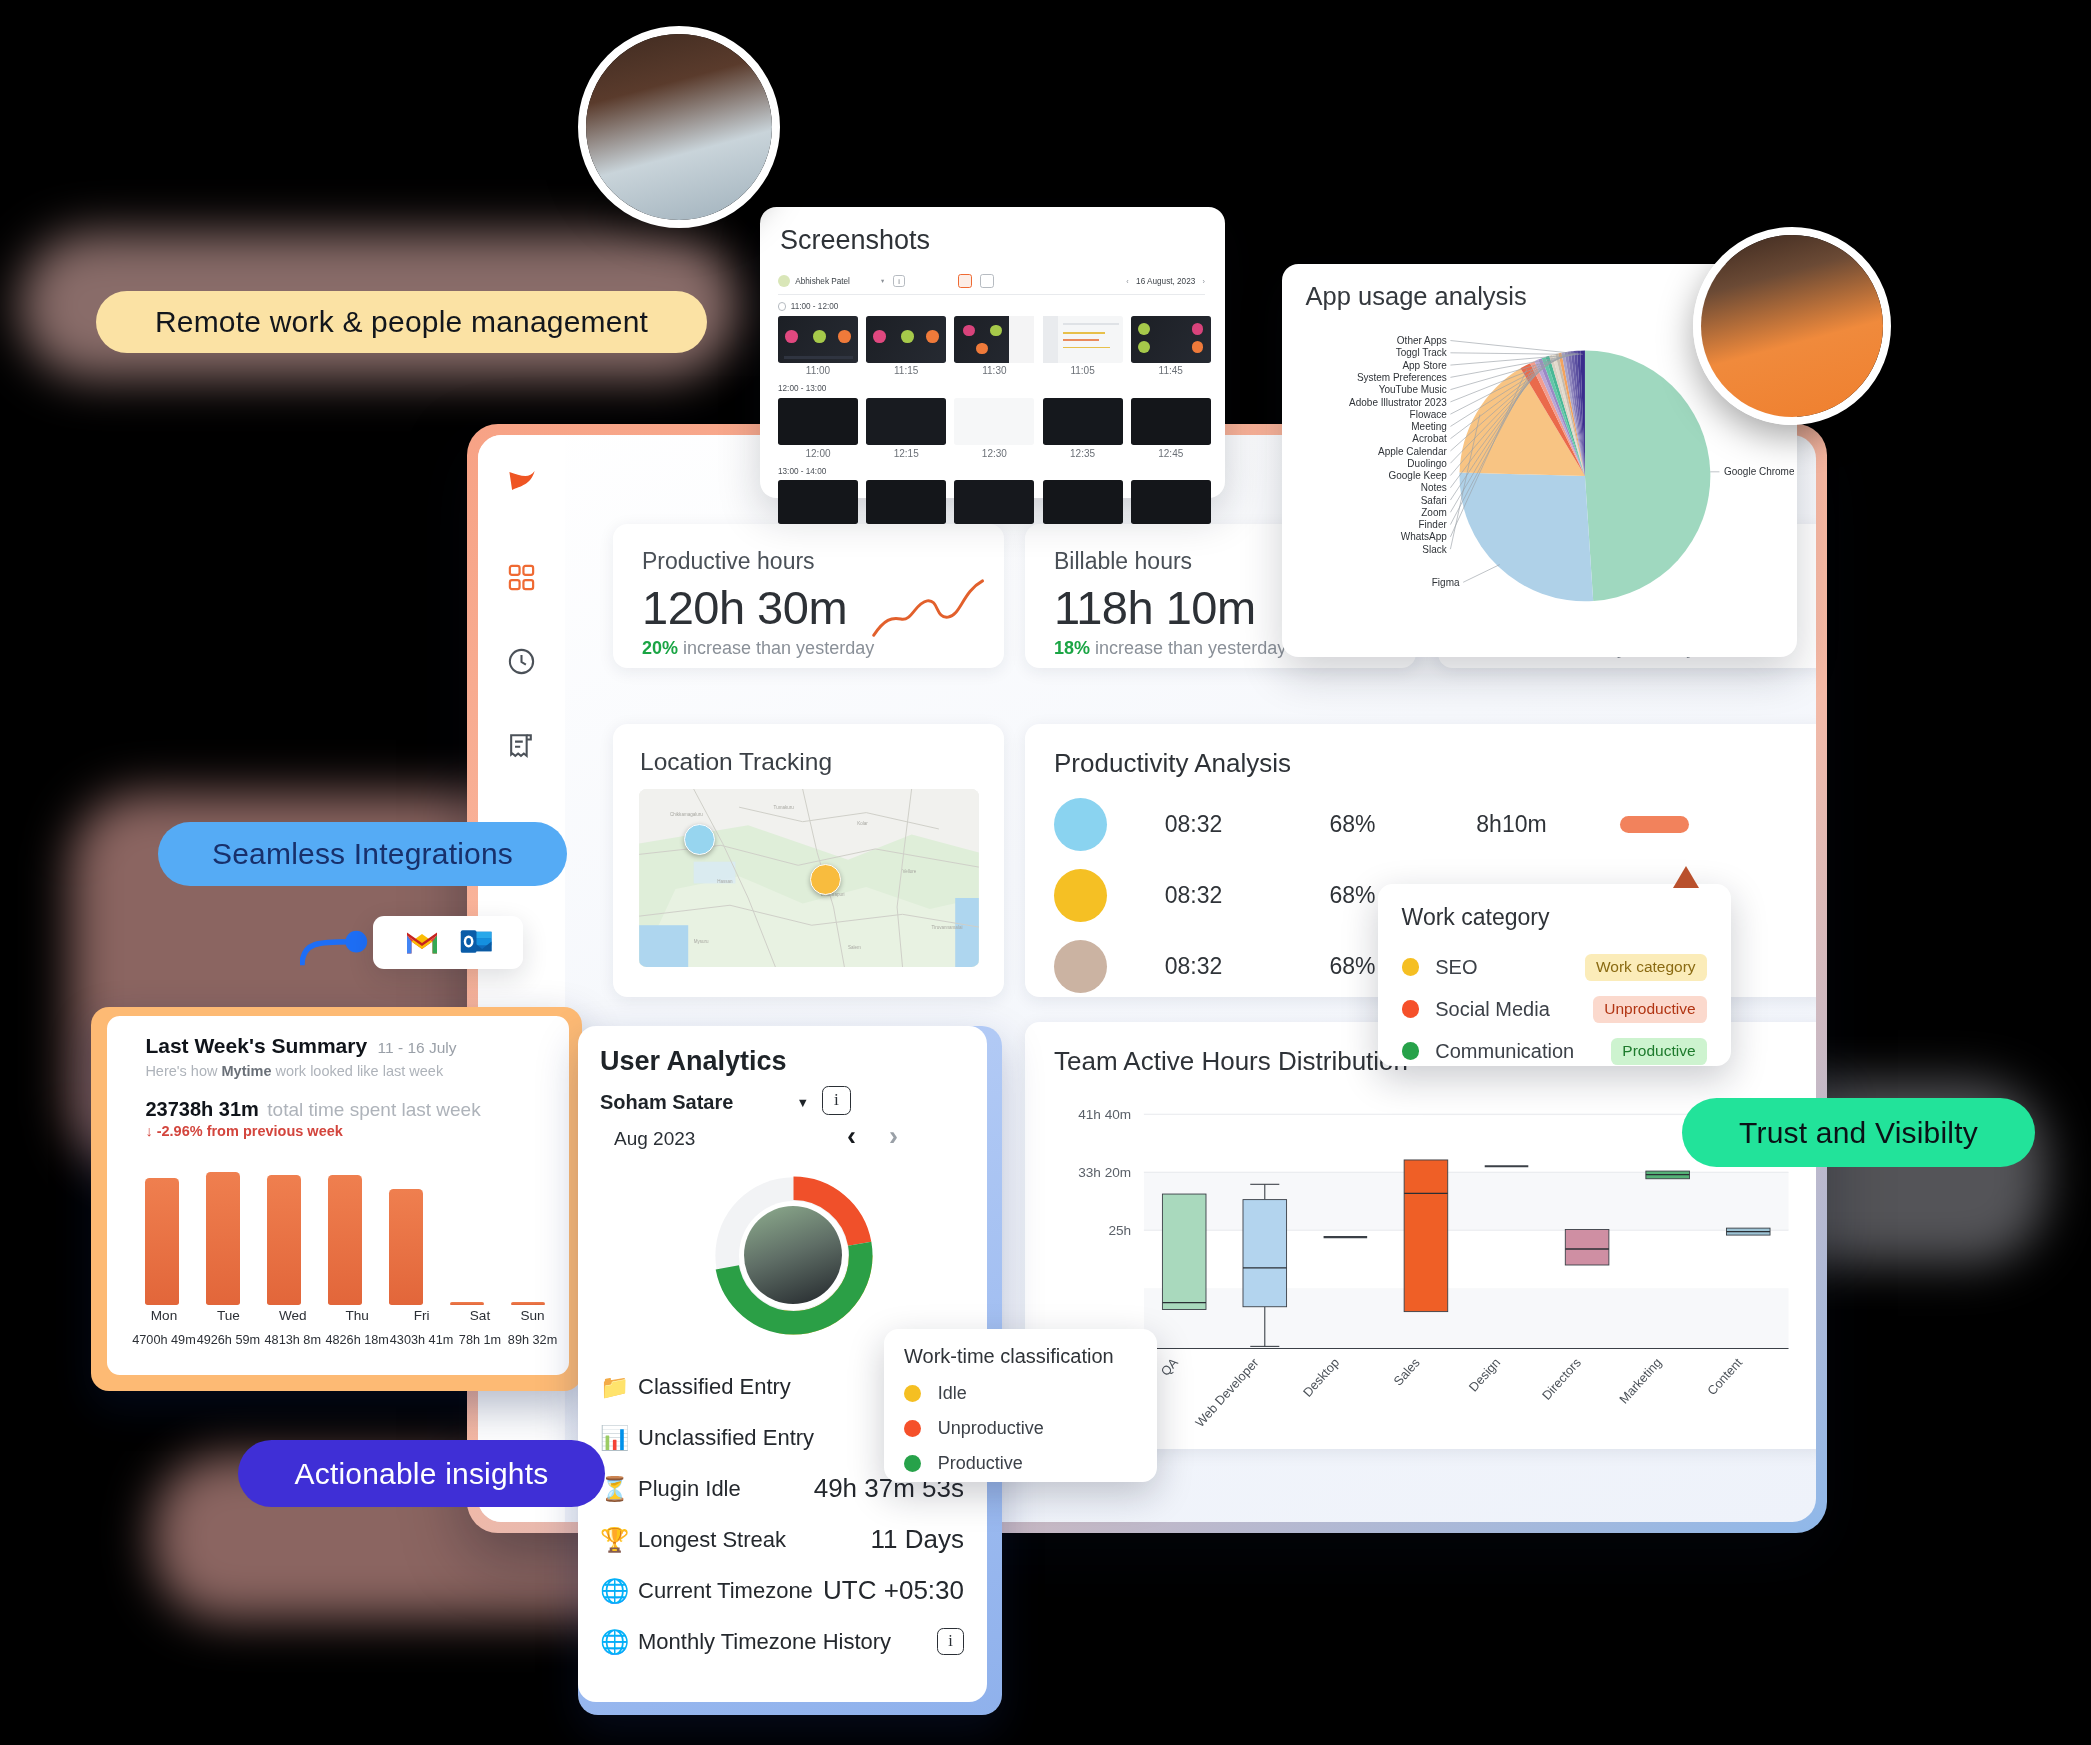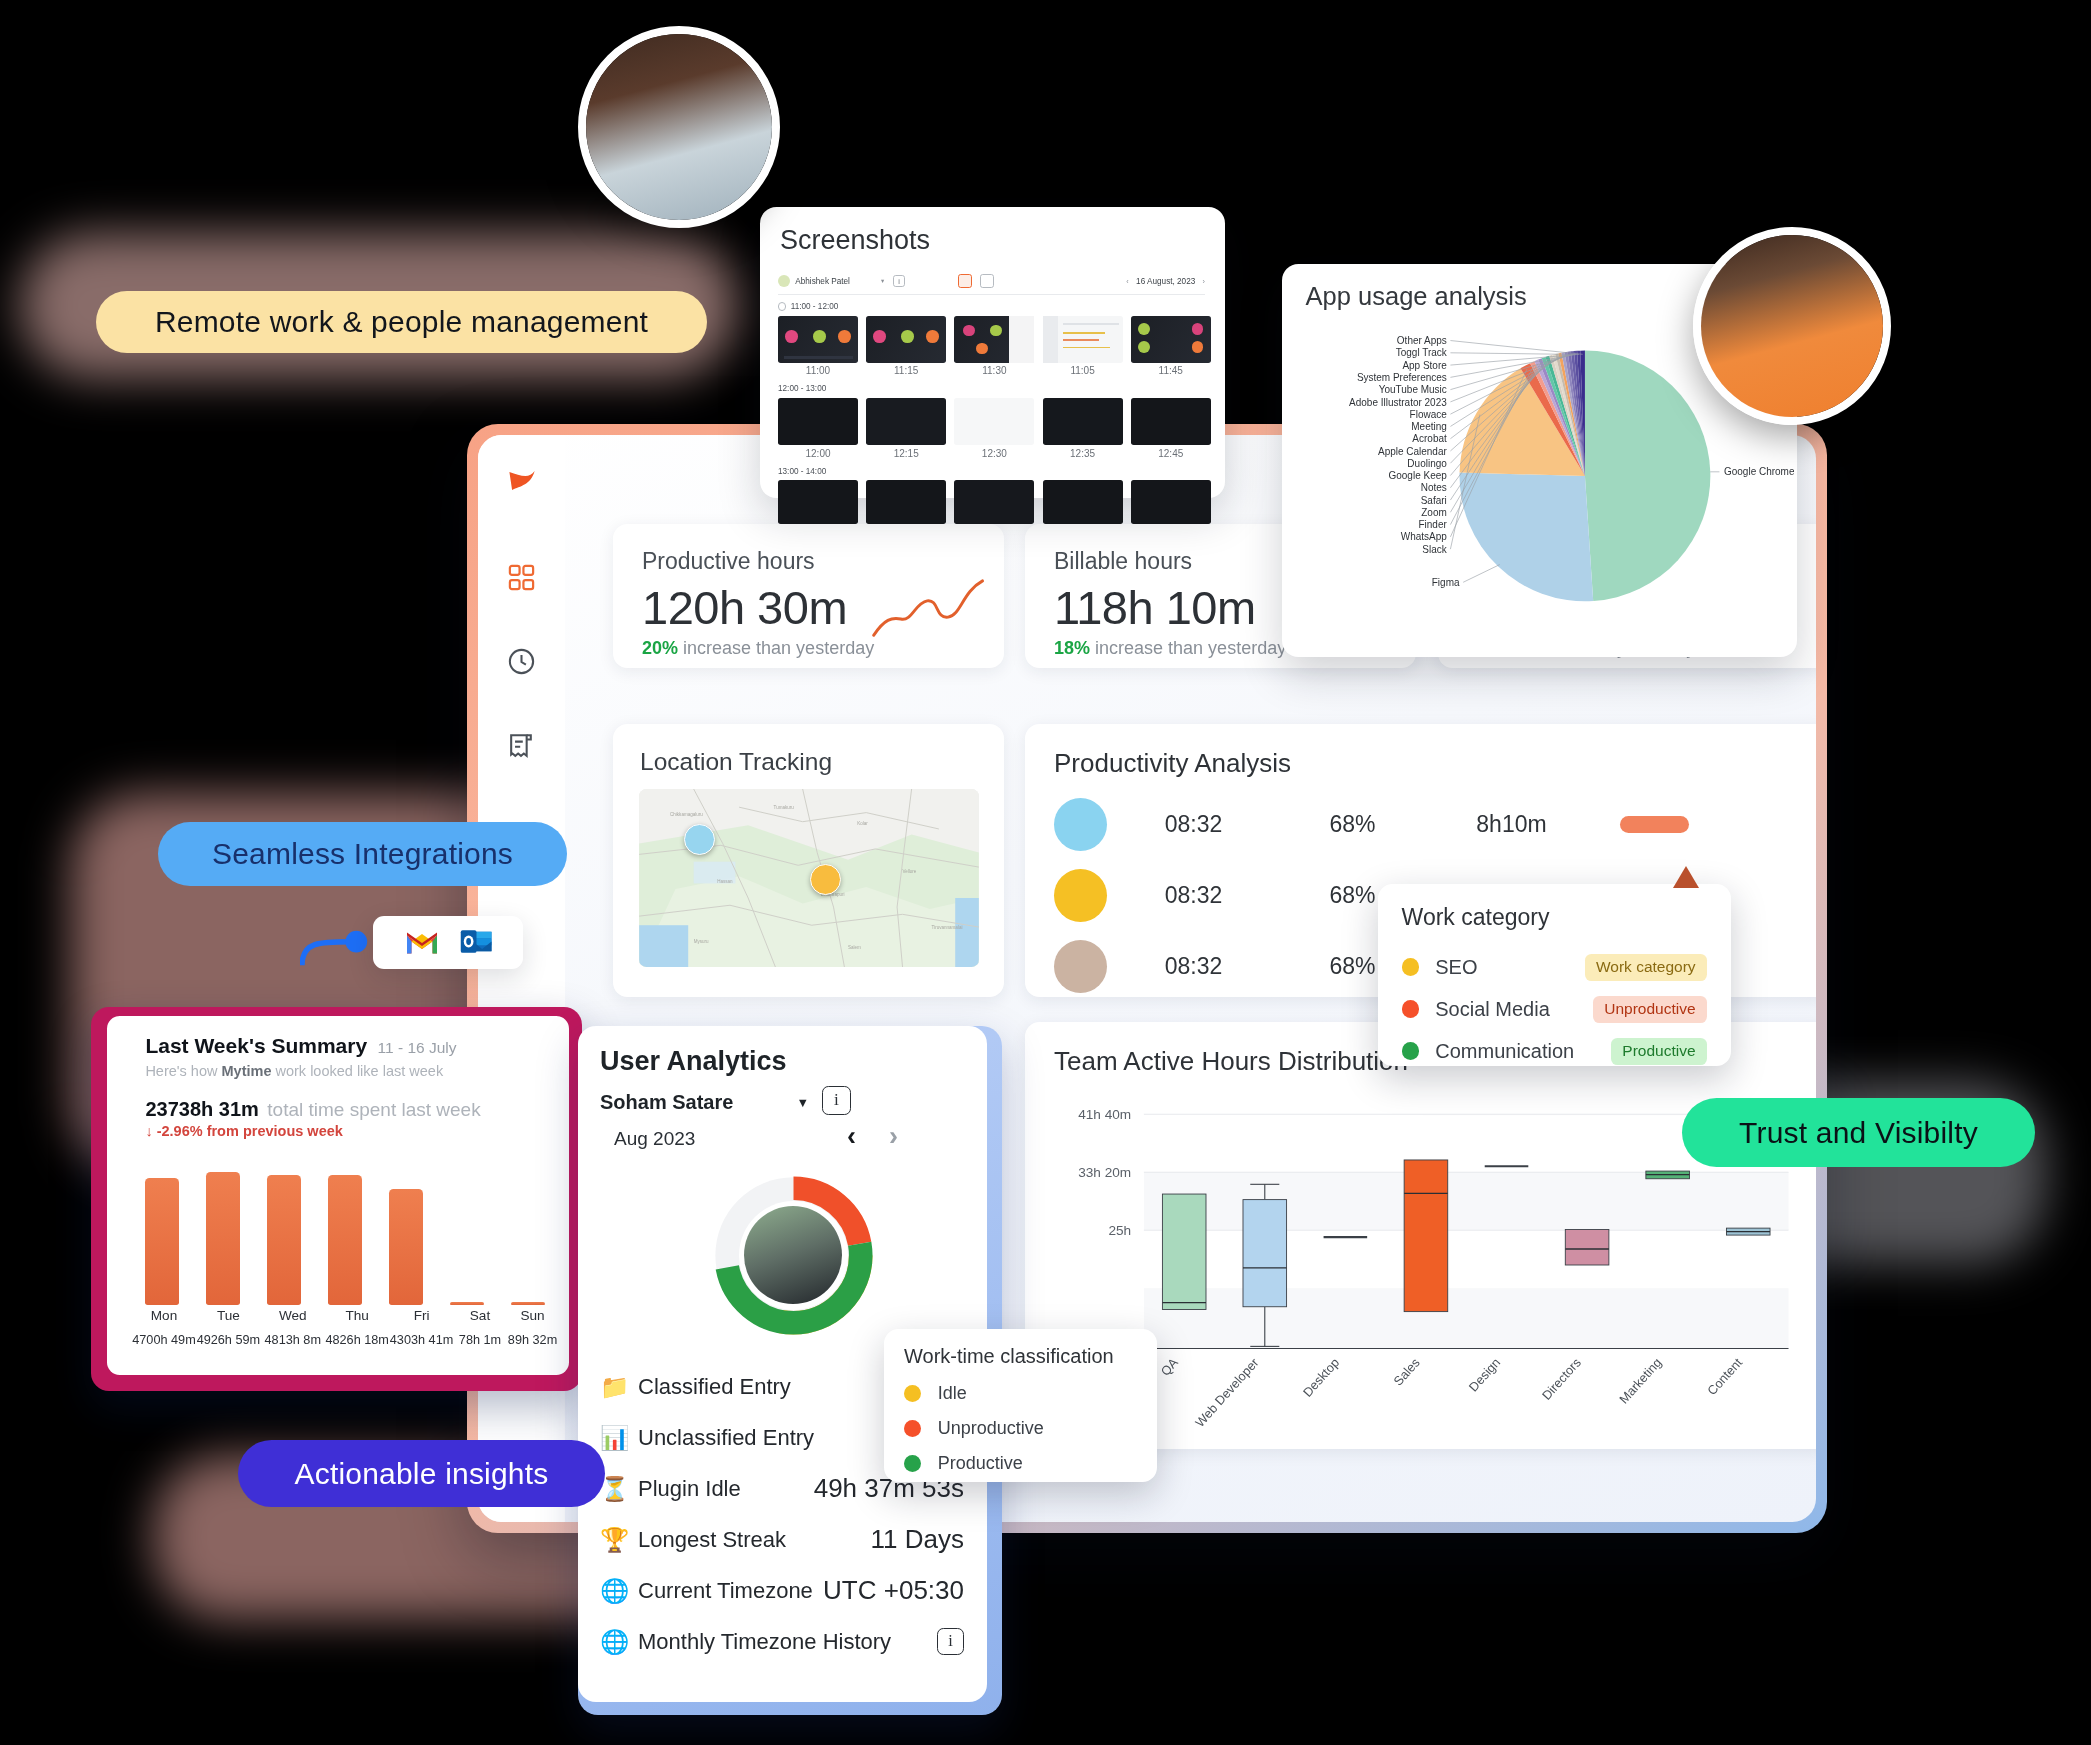--- a/index.html
+++ b/index.html
@@ -491,21 +491,21 @@
       </div>
       <div class="leg-row" style="height:42px;">
         <div class="dot" style="background:#27a24a;"></div>
         <div class="leg-txt">Communication</div>
         <div class="tag" style="margin-left:auto;background:#cdf3cf;color:#1d7a2c;">Productive</div>
       </div>
     </div>
   </div>
   <div style="position:absolute;left:1673px;top:866px;width:0;height:0;border-left:13.6px solid transparent;border-right:13.6px solid transparent;border-bottom:22px solid #b9502c;"></div>
 
-  <div style="position:absolute;left:91px;top:1007px;width:491px;height:384px;background:#be185d;border-radius:18px;box-shadow:0 16.4px 42px rgba(10,30,80,.30);">
+  <div style="position:absolute;left:91px;top:1007px;width:491px;height:384px;background:#fdba74;border-radius:18px;box-shadow:0 16.4px 42px rgba(10,30,80,.30);">
     <div style="position:absolute;left:16.4px;top:9px;right:12.7px;bottom:16.4px;background:#fff;border-radius:12.7px;overflow:hidden;">
       <div style="position:absolute;left:38px;top:18px;">
         <span style="font-size:21px;font-weight:700;color:#10141a;">Last Week's Summary</span>
         <span style="font-size:15.5px;color:#9aa0a8;margin-left:6.4px;">11 - 16 July</span>
       </div>
       <div style="position:absolute;left:38px;top:47px;font-size:14.5px;color:#aeb3ba;">
         <span>Here's how </span><span style="font-weight:700;color:#6a7078;">Mytime</span><span> work looked like last week</span>
       </div>
       <div style="position:absolute;left:38px;top:82px;">
         <span style="font-size:20px;font-weight:700;color:#10141a;">23738h 31m</span>

